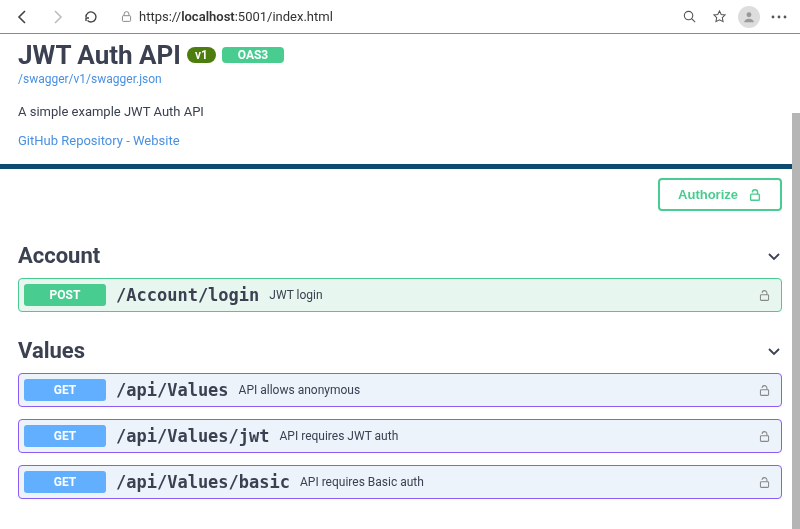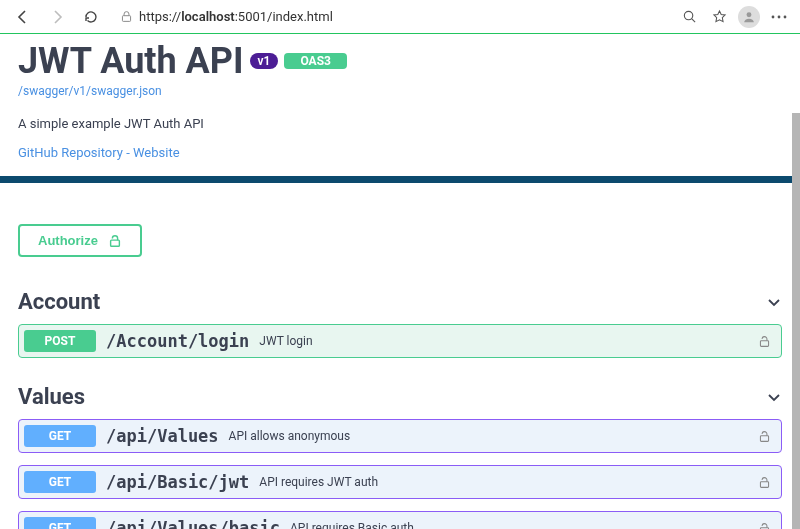--- a/index.html
+++ b/index.html
@@ -7,35 +7,35 @@
 .browser-bar{height:34px;display:flex;align-items:center;padding:0 10px;gap:8px;border-bottom:1px solid #22c55e}
 .nav-btn{width:26px;height:26px;display:flex;align-items:center;justify-content:center;color:#444;cursor:pointer}
 .nav-btn.dis{opacity:.35}
 .url-field{flex:1;display:flex;align-items:center;gap:6px;padding:0 8px;font-size:13px;color:#333}
 .url-field .lock{color:#888}
 .url-txt .bold{font-weight:600}
 .bb-icon{width:22px;height:22px;display:flex;align-items:center;justify-content:center;color:#555}
 .avatar{width:22px;height:22px;border-radius:50%;background:#ddd;display:flex;align-items:center;justify-content:center}
 .content{padding:6px 18px 0 18px;position:relative}
 .title-row{display:flex;align-items:center;gap:6px}
-.title{font-size:36px;font-weight:700;color:#3b4151}
-.badge-v{background:#4c1d95;color:#fff;border-radius:40px;padding:1px 8px;font-size:12px;font-weight:600}
+.title{font-size:26px;font-weight:700;color:#3b4151}
+.badge-v{background:#4d7c0f;color:#fff;border-radius:40px;padding:1px 8px;font-size:12px;font-weight:600}
 .badge-oas{background:#49cc90;color:#fff;border-radius:4px;padding:1px 16px;font-size:12px;font-weight:700}
 .spec-link{color:#4990e2;font-size:12px;text-decoration:none;display:inline-block;margin-top:2px}
 .desc{margin-top:18px;font-size:13px;color:#3b4151}
 .ext-link{color:#4990e2;text-decoration:none;font-size:13px;display:inline-block;margin-top:14px;margin-bottom:16px}
-.auth-wrap{padding:41px 18px 18px;display:flex;justify-content:flex-start;border-top:7px solid #0c4a6e}
+.auth-wrap{padding:9px 18px 18px;display:flex;justify-content:flex-end;border-top:5px solid #0c4a6e}
 .auth-btn{border:2px solid #49cc90;color:#49cc90;background:#fff;border-radius:4px;padding:7px 18px;font-size:13px;font-weight:700;display:flex;align-items:center;gap:10px;cursor:pointer}
 .sections{padding:0 18px}
 .sec-head{display:flex;align-items:center;justify-content:space-between;padding:14px 0 10px;cursor:pointer}
 .sec-title{font-size:22px;font-weight:700;color:#3b4151}
 .op{border-radius:4px;margin-bottom:12px;display:flex;align-items:center;padding:5px;cursor:pointer;position:relative}
 .op.post{background:#e8f6f0;border:1px solid #49cc90}
 .op.get{background:#ecf3fb;border:1px solid #8b5cf6}
-.method{color:#fff;font-weight:700;font-size:12px;border-radius:3px;padding:4px 0;width:72px;text-align:center;margin-right:10px}
+.method{color:#fff;font-weight:700;font-size:12px;border-radius:3px;padding:4px 0;width:82px;text-align:center;margin-right:10px}
 .method.m-post{background:#49cc90}
 .method.m-get{background:#61affe}
 .path{font-family:ui-monospace,Menlo,Consolas,monospace;font-weight:700;font-size:17px;color:#3b4151;margin-right:10px}
 .summary{font-size:12px;color:#3b4151}
 .op-lock{position:absolute;right:10px;color:#888}
 .scroll-ind{position:fixed;right:0;top:113px;width:8px;height:416px;background:#b5b5b5}
 svg{display:block}
 </style>
 </head>
 <body>
@@ -149,21 +149,21 @@
       <span class="summary">API allows anonymous</span>
       <span class="op-lock">
         <svg width="13" height="13" viewBox="0 0 16 16">
           <rect x="3" y="7" width="10" height="7" rx="1" stroke="#888" fill="none" stroke-width="1.3"></rect>
           <path d="M11 7 V5 a3 3 0 0 0 -6 0" stroke="#888" fill="none" stroke-width="1.3"></path>
         </svg>
       </span>
     </div>
     <div class="op get">
       <span class="method m-get">GET</span>
-      <span class="path">/api/Basic/jwt</span>
+      <span class="path">/api/Values/jwt</span>
       <span class="summary">API requires JWT auth</span>
       <span class="op-lock">
         <svg width="13" height="13" viewBox="0 0 16 16">
           <rect x="3" y="7" width="10" height="7" rx="1" stroke="#888" fill="none" stroke-width="1.3"></rect>
           <path d="M11 7 V5 a3 3 0 0 0 -6 0" stroke="#888" fill="none" stroke-width="1.3"></path>
         </svg>
       </span>
     </div>
     <div class="op get">
       <span class="method m-get">GET</span>

